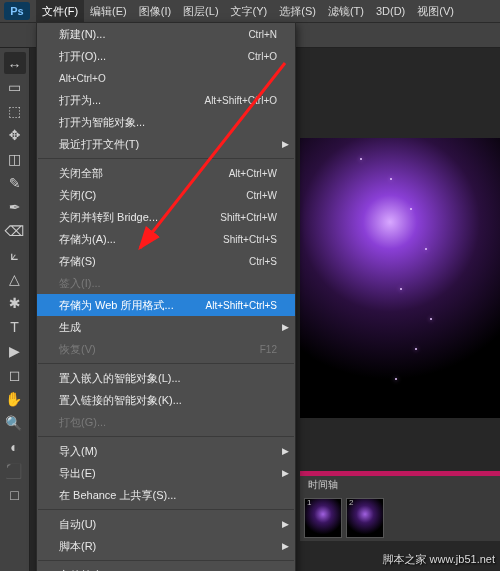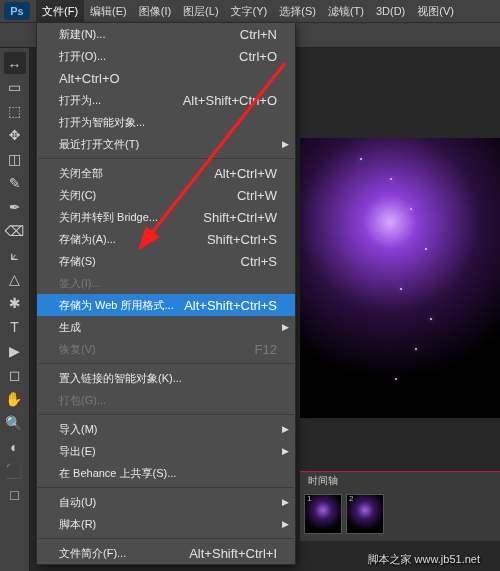--- a/index.html
+++ b/index.html
@@ -10,37 +10,37 @@
 .menubar .mitem{padding:0 6px;height:22px;display:flex;align-items:center;cursor:default}
 .menubar .mitem.active{background:#2e2e2e;color:#fff}
 .options-bar{height:26px;background:#424242;border-top:1px solid #2a2a2a;border-bottom:1px solid #222}
 .workspace{position:absolute;top:48px;left:0;right:0;bottom:0;display:flex}
 .toolbar{width:30px;background:#424242;border-right:1px solid #222;display:flex;flex-direction:column;align-items:center;padding-top:4px}
 .toolbar .tool{width:22px;height:22px;margin-bottom:2px;display:flex;align-items:center;justify-content:center;color:#ccc;font-size:14px;border-radius:2px}
 .toolbar .tool.sel{background:#2b2b2b}
 .canvas-area{flex:1;background:#272727;position:relative;overflow:hidden}
 .canvas-img{position:absolute;right:0;top:90px;width:200px;height:280px;background:radial-gradient(circle at 45% 30%,#d8a8ff 0,#8a3fd6 12%,#2a0f3e 40%,#000 70%),radial-gradient(circle at 70% 60%,#e3c0ff 0,#7a32c8 10%,transparent 35%),radial-gradient(circle at 55% 80%,#c290f0 0,#5c22a0 10%,transparent 30%),#000}
 .spark{position:absolute;width:2px;height:2px;background:#e8c8ff;border-radius:50%;box-shadow:0 0 4px #c080ff}
-.timeline{position:absolute;right:0;bottom:30px;width:200px;height:70px;background:#3a3a3a;border-top:1px solid #be185d}
+.timeline{position:absolute;right:0;bottom:30px;width:200px;height:70px;background:#3a3a3a;border-top:5px solid #be185d}
 .timeline-hdr{height:18px;font-size:10px;color:#ccc;padding-left:8px;display:flex;align-items:center}
 .timeline-frames{display:flex;padding:4px;gap:4px}
 .tframe{width:38px;height:40px;background:#000;border:1px solid #555;position:relative}
 .tframe .num{position:absolute;top:-1px;left:2px;font-size:8px;color:#bbb}
 .tframe .thumb{width:100%;height:100%;background:radial-gradient(circle at 50% 40%,#a060e0 0,#3a1560 30%,#000 70%)}
 .menu{position:absolute;top:22px;left:36px;width:260px;background:#4d4d4d;border:1px solid #2a2a2a;box-shadow:2px 3px 8px rgba(0,0,0,.5);z-index:100}
 .menu-row{height:22px;display:flex;align-items:center;justify-content:space-between;padding:0 18px 0 22px;font-size:11px;color:#e8e8e8;cursor:default;position:relative}
 .menu-row.disabled{color:#7a7a7a}
 .menu-row.hot{background:#2882d8;color:#fff}
-.menu-row .sc{color:#e0e0e0;font-size:13px}
+.menu-row .sc{color:#e0e0e0;font-size:10px}
 .menu-row.disabled .sc{color:#7a7a7a}
 .menu-row.hot .sc{color:#fff}
 .menu-sep{height:1px;background:#6a6a6a;margin:3px 1px;border-bottom:1px solid #3a3a3a}
 .menu-row .arrow{position:absolute;right:6px;font-size:9px;color:#ddd}
 .red-arrow{position:absolute;z-index:200;pointer-events:none}
-.watermark{position:absolute;right:20px;bottom:4px;font-size:11px;color:#ddd;z-index:300;text-shadow:1px 1px 2px #000}
+.watermark{position:absolute;right:5px;bottom:4px;font-size:11px;color:#ddd;z-index:300;text-shadow:1px 1px 2px #000}
 </style>
 </head>
 <body>
 
 <div class="frame">
 
   <div class="menubar">
     <div class="ps-badge">Ps</div>
     <div id="menubar-items" style="display: flex;">
         <div class="mitem active">文件(F)</div>
@@ -164,20 +164,24 @@
         <span>生成</span>
         <span class="sc"></span>
         <span class="arrow">▶</span>
       </div>
       <div class="menu-row disabled">
         <span>恢复(V)</span>
         <span class="sc">F12</span>
       </div>
       <div class="menu-sep"></div>
       <div class="menu-row">
+        <span>置入嵌入的智能对象(L)...</span>
+        <span class="sc"></span>
+      </div>
+      <div class="menu-row">
         <span>置入链接的智能对象(K)...</span>
         <span class="sc"></span>
       </div>
       <div class="menu-row disabled">
         <span>打包(G)...</span>
         <span class="sc"></span>
       </div>
       <div class="menu-sep"></div>
       <div class="menu-row">
         <span>导入(M)</span>

